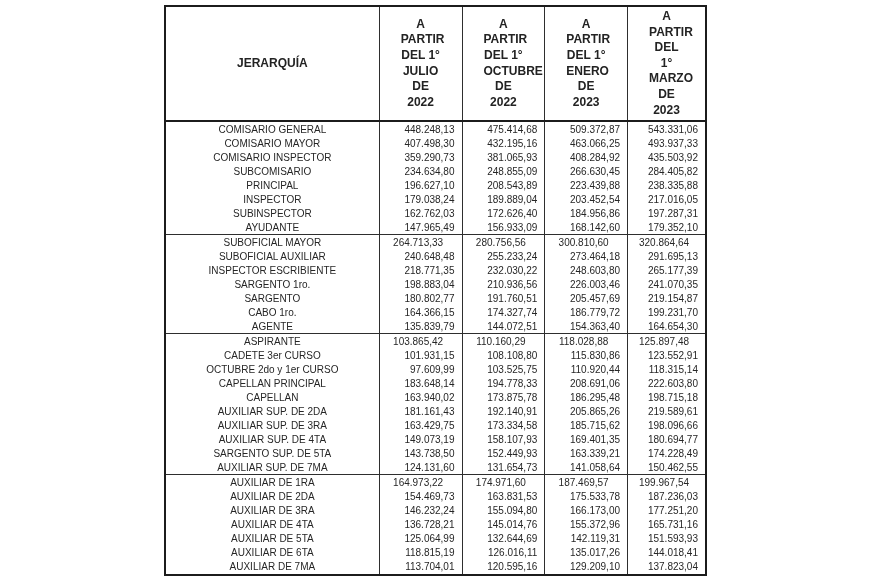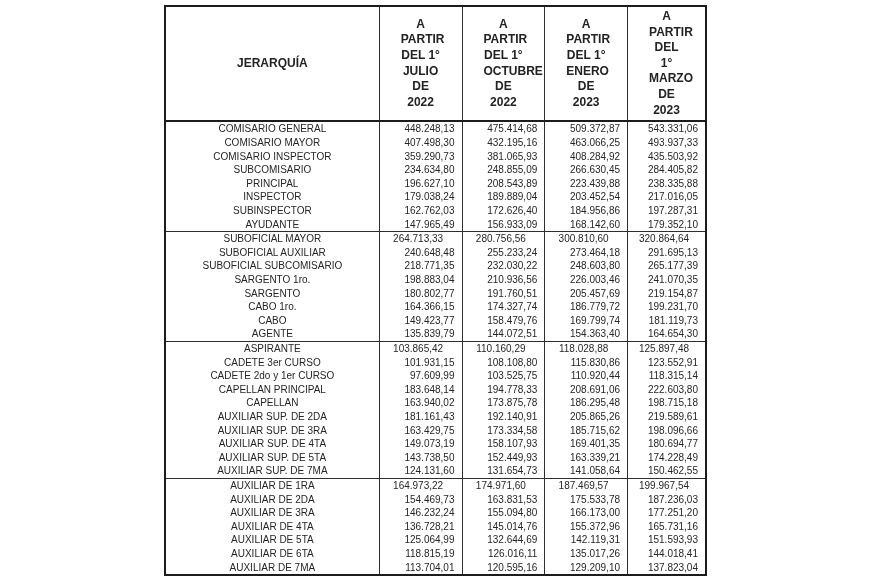--- a/index.html
+++ b/index.html
@@ -155,21 +155,21 @@
             <td class="num">320.864,64</td>
           </tr>
           <tr>
             <td>SUBOFICIAL AUXILIAR</td>
             <td class="num">240.648,48</td>
             <td class="num">255.233,24</td>
             <td class="num">273.464,18</td>
             <td class="num">291.695,13</td>
           </tr>
           <tr>
-            <td>SUBOFICIAL SUBCOMISARIO</td>
+            <td>INSPECTOR ESCRIBIENTE</td>
             <td class="num">218.771,35</td>
             <td class="num">232.030,22</td>
             <td class="num">248.603,80</td>
             <td class="num">265.177,39</td>
           </tr>
           <tr>
             <td>SARGENTO 1ro.</td>
             <td class="num">198.883,04</td>
             <td class="num">210.936,56</td>
             <td class="num">226.003,46</td>
@@ -181,27 +181,20 @@
             <td class="num">191.760,51</td>
             <td class="num">205.457,69</td>
             <td class="num">219.154,87</td>
           </tr>
           <tr>
             <td>CABO 1ro.</td>
             <td class="num">164.366,15</td>
             <td class="num">174.327,74</td>
             <td class="num">186.779,72</td>
             <td class="num">199.231,70</td>
-          </tr>
-          <tr>
-            <td>CABO</td>
-            <td class="num">149.423,77</td>
-            <td class="num">158.479,76</td>
-            <td class="num">169.799,74</td>
-            <td class="num">181.119,73</td>
           </tr>
           <tr>
             <td>AGENTE</td>
             <td class="num">135.839,79</td>
             <td class="num">144.072,51</td>
             <td class="num">154.363,40</td>
             <td class="num">164.654,30</td>
           </tr>
           <tr class="group-start">
             <td>ASPIRANTE</td>
@@ -211,21 +204,21 @@
             <td class="num">125.897,48</td>
           </tr>
           <tr>
             <td>CADETE 3er CURSO</td>
             <td class="num">101.931,15</td>
             <td class="num">108.108,80</td>
             <td class="num">115.830,86</td>
             <td class="num">123.552,91</td>
           </tr>
           <tr>
-            <td>CADETE 2do y 1er CURSO</td>
+            <td>OCTUBRE 2do y 1er CURSO</td>
             <td class="num">97.609,99</td>
             <td class="num">103.525,75</td>
             <td class="num">110.920,44</td>
             <td class="num">118.315,14</td>
           </tr>
           <tr>
             <td>CAPELLAN PRINCIPAL</td>
             <td class="num">183.648,14</td>
             <td class="num">194.778,33</td>
             <td class="num">208.691,06</td>
@@ -253,21 +246,21 @@
             <td class="num">198.096,66</td>
           </tr>
           <tr>
             <td>AUXILIAR SUP. DE 4TA</td>
             <td class="num">149.073,19</td>
             <td class="num">158.107,93</td>
             <td class="num">169.401,35</td>
             <td class="num">180.694,77</td>
           </tr>
           <tr>
-            <td>AUXILIAR SUP. DE 5TA</td>
+            <td>SARGENTO SUP. DE 5TA</td>
             <td class="num">143.738,50</td>
             <td class="num">152.449,93</td>
             <td class="num">163.339,21</td>
             <td class="num">174.228,49</td>
           </tr>
           <tr>
             <td>AUXILIAR SUP. DE 7MA</td>
             <td class="num">124.131,60</td>
             <td class="num">131.654,73</td>
             <td class="num">141.058,64</td>

